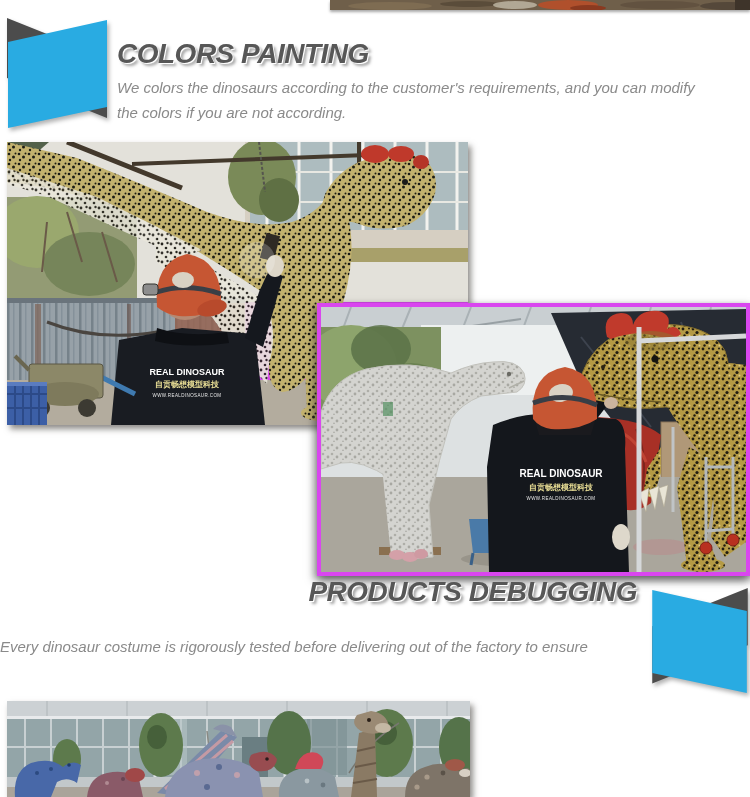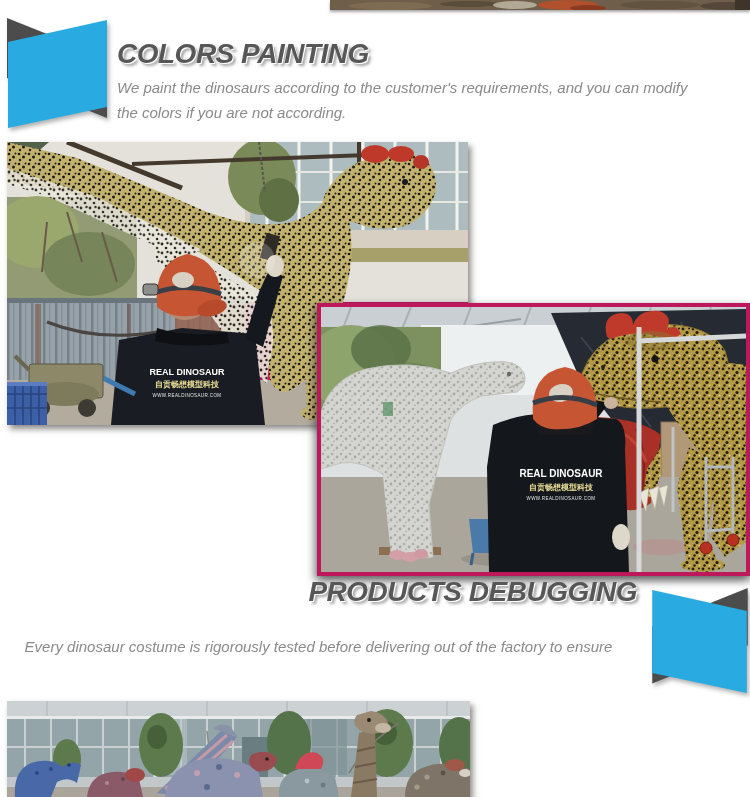--- a/index.html
+++ b/index.html
@@ -14,21 +14,21 @@
     font-size:28px;font-weight:bold;font-style:italic;
     color:#575757;letter-spacing:-0.5px;white-space:nowrap;
     text-shadow:1px 1px 0 #ffffff, 3px 3px 3px rgba(90,90,90,.55);
   }
   .sec-para{
     font-size:15px;font-style:italic;color:#8a8a8a;line-height:25px;
     white-space:nowrap;
   }
   .flag{filter:drop-shadow(2px 3px 2px rgba(0,0,0,.30));}
   
-  .photo{box-shadow:3px 4px 6px rgba(50,45,40,.55);line-height:0;background:#be185d;}
+  .photo{box-shadow:3px 4px 6px rgba(50,45,40,.55);line-height:0;background:#d946ef;}
   .photo svg{display:block;}
   #photo2{padding:4px;box-sizing:border-box;box-shadow:-3px 4px 8px rgba(40,40,40,.5),3px 4px 8px rgba(40,40,40,.45);}
   #top-strip{box-shadow:0 2px 3px rgba(0,0,0,.35);line-height:0;}
   .svg-logo-main{font:bold 9px "Liberation Sans",sans-serif;fill:#ffffff;}
   .svg-logo-cn{font:bold 8px "Liberation Sans",sans-serif;fill:#eadf96;}
   .svg-logo-url{font:4.5px "Liberation Sans",sans-serif;fill:#e8e8e8;letter-spacing:.4px;}
 </style>
 </head>
 <body>
 
@@ -49,21 +49,21 @@
 <div class="abs flag" style="left:7px;top:18px;width:100px;height:112px;">
   <svg width="100" height="112" viewBox="0 0 100 112">
     <polygon points="0,0 100,40 100,100 0,60" fill="#4c4c4c"></polygon>
     <polygon points="1,24 100,2 100,89 1,110" fill="#29abe2"></polygon>
   </svg>
 </div>
 
 <div class="abs sec-title" style="left:117px;top:38px;font-style:italic;">COLORS PAINTING</div>
 
 <div class="abs" style="left:117px;top:75px;">
-  <div class="sec-para">We paint the dinosaurs according to the customer's requirements, and you can modify</div>
+  <div class="sec-para">We colors the dinosaurs according to the customer's requirements, and you can modify</div>
   <div class="sec-para">the colors if you are not according.</div>
 </div>
 
 <div id="photo1" class="abs photo" style="left:7px;top:142px;width:461px;height:283px;">
   <svg width="461" height="283" viewBox="0 0 461 283">
     <defs>
       <pattern id="p1a" width="10" height="10" patternUnits="userSpaceOnUse">
         <rect width="10" height="10" fill="#c3b26e"></rect>
         <circle cx="2" cy="2" r="1.3" fill="#1c1c14"></circle>
           <circle cx="6.5" cy="5" r="1.5" fill="#1c1c14"></circle>
@@ -323,21 +323,21 @@
         <text x="240" y="170" class="svg-logo-main" style="font-size:10px">REAL DINOSAUR</text>
         <text x="240" y="183" class="svg-logo-cn">自贡畅想模型科技</text>
         <text x="240" y="193" class="svg-logo-url">WWW.REALDINOSAUR.COM</text>
       </g>
     </g>
   </svg>
 </div>
 
 <div class="abs sec-title" style="left:0;top:576px;width:637px;text-align:right;">PRODUCTS DEBUGGING</div>
 
-<div class="abs" style="left:0;top:634px;width:637px;text-align:center;">
+<div class="abs" style="left:0;top:634px;width:637px;text-align:left;">
   <div class="sec-para">Every dinosaur costume is rigorously tested before delivering out of the factory to ensure</div>
 </div>
 
 <div class="abs flag" style="left:652px;top:588px;width:96px;height:107px;">
   <svg width="96" height="107" viewBox="0 0 100 112">
     <polygon points="100,0 0,40 0,100 100,60" fill="#4c4c4c"></polygon>
     <polygon points="99,24 0,2 0,89 99,110" fill="#29abe2"></polygon>
   </svg>
 </div>
 

